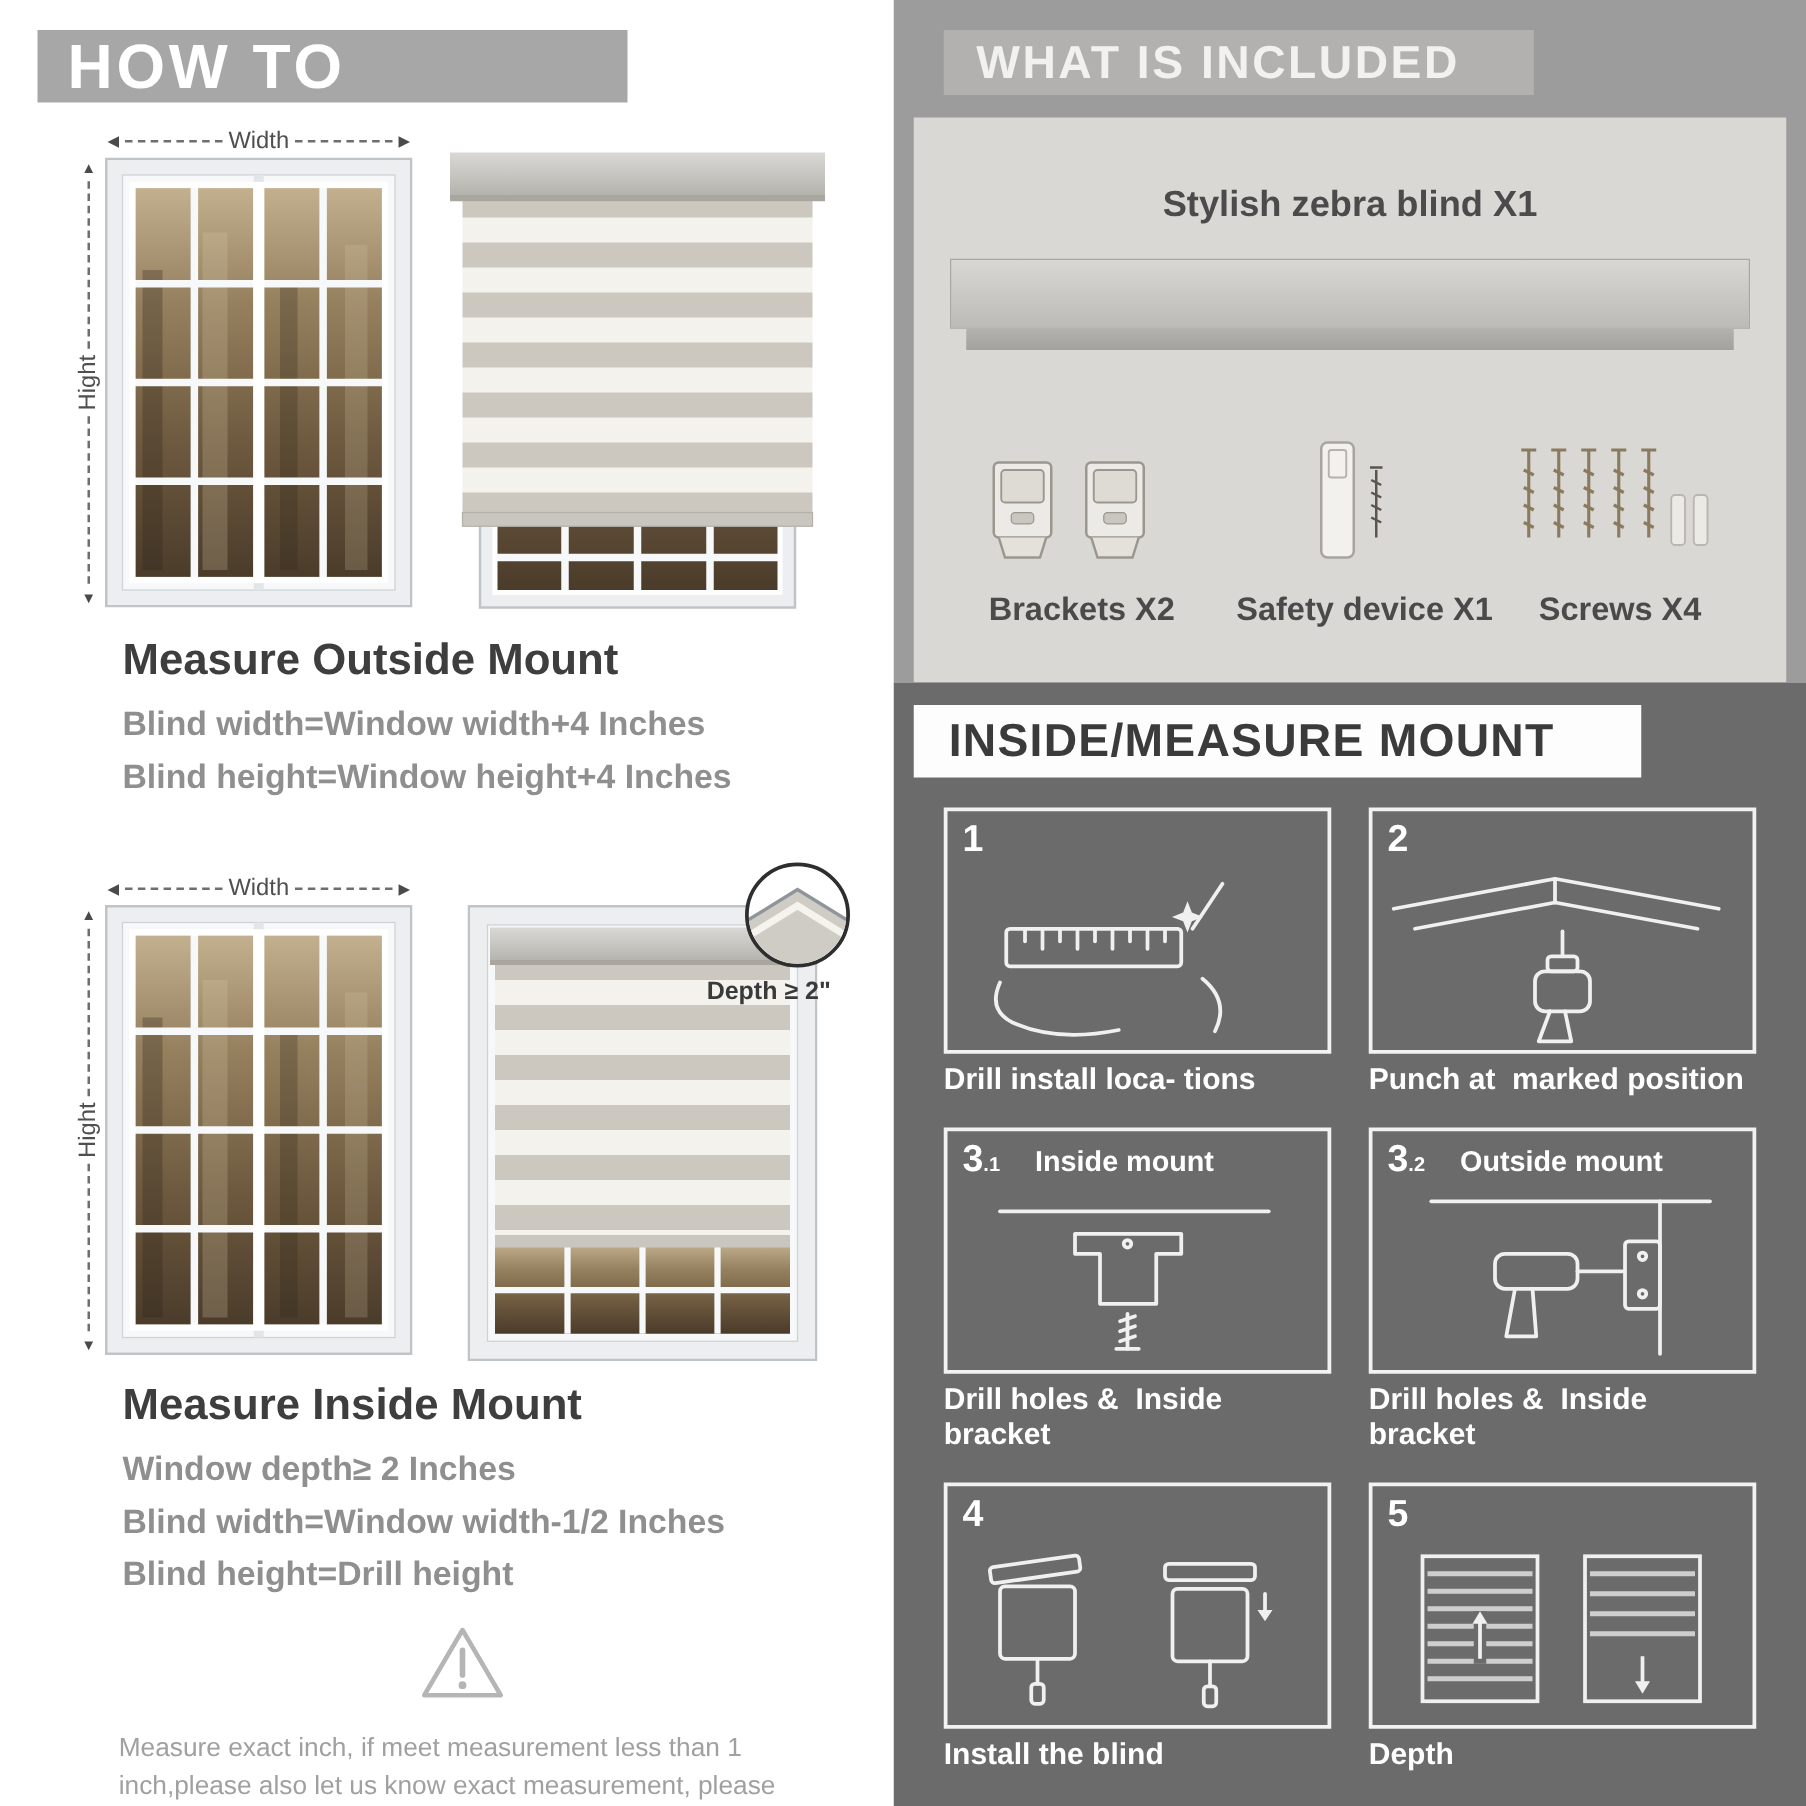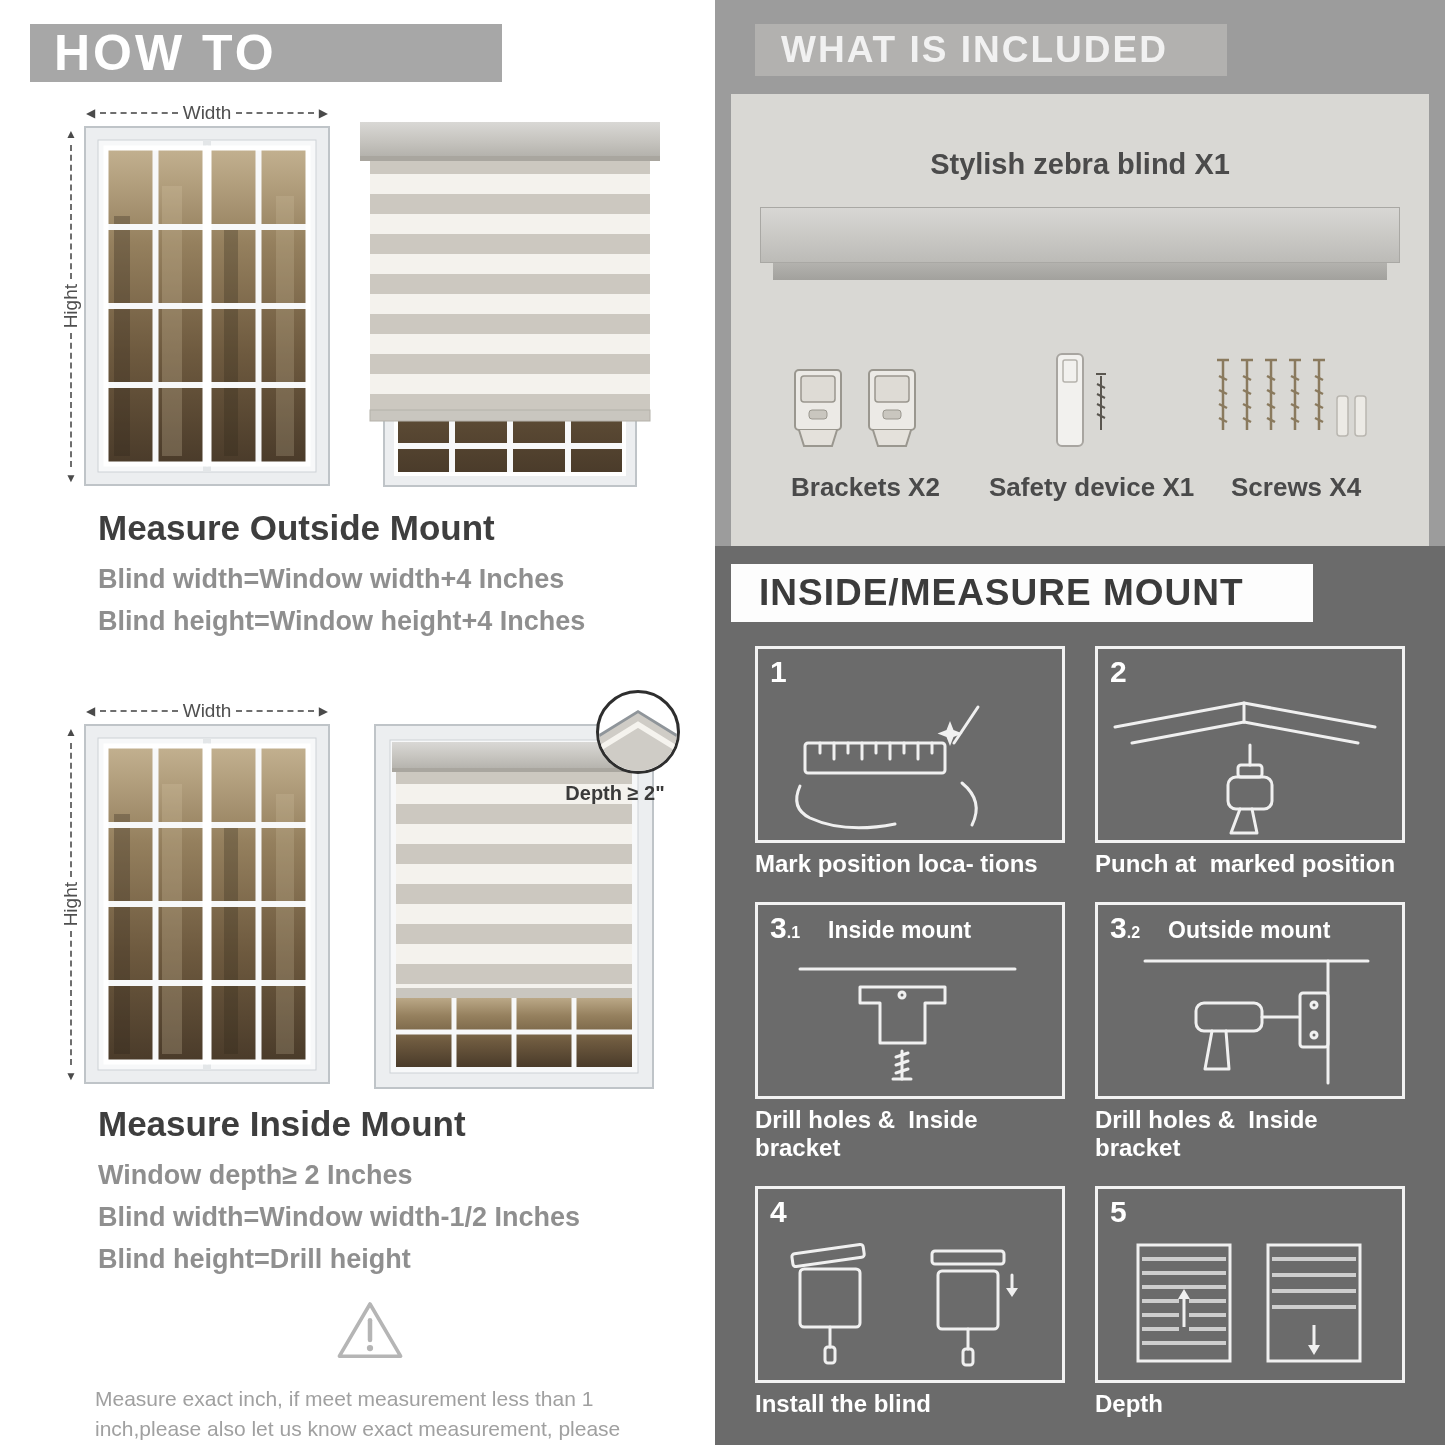--- a/index.html
+++ b/index.html
@@ -370,21 +370,21 @@
               <line x1="144" y1="52" x2="144" y2="62"></line>
                 <line x1="158" y1="52" x2="158" y2="68"></line>
               <line x1="172" y1="52" x2="172" y2="62"></line>
               <line x1="218" y1="16" x2="194" y2="52"></line>
               <path d="M40 95 q-10 22 10 32 q35 16 85 6"></path>
               <path d="M202 92 q22 18 10 42"></path>
             </g>
             <path d="M190 30 l3.5 9 9 3.5 -9 3.5 -3.5 9 -3.5 -9 -9 -3.5 9 -3.5 z" fill="#f0f0f0"></path>
           </svg>
         </div>
-        <div class="step-caption">Mark position loca- tions</div>
+        <div class="step-caption">Drill install loca- tions</div>
       </div>
 
       <div class="step">
         <div class="step-panel">
           <div class="step-head">
             <span class="step-num">2</span>
             <span class="step-title"></span>
           </div>
           <svg class="step-art" viewBox="0 0 300 148">
             <g fill="none" stroke="#f0f0f0" stroke-width="3" stroke-linecap="round" stroke-linejoin="round">

